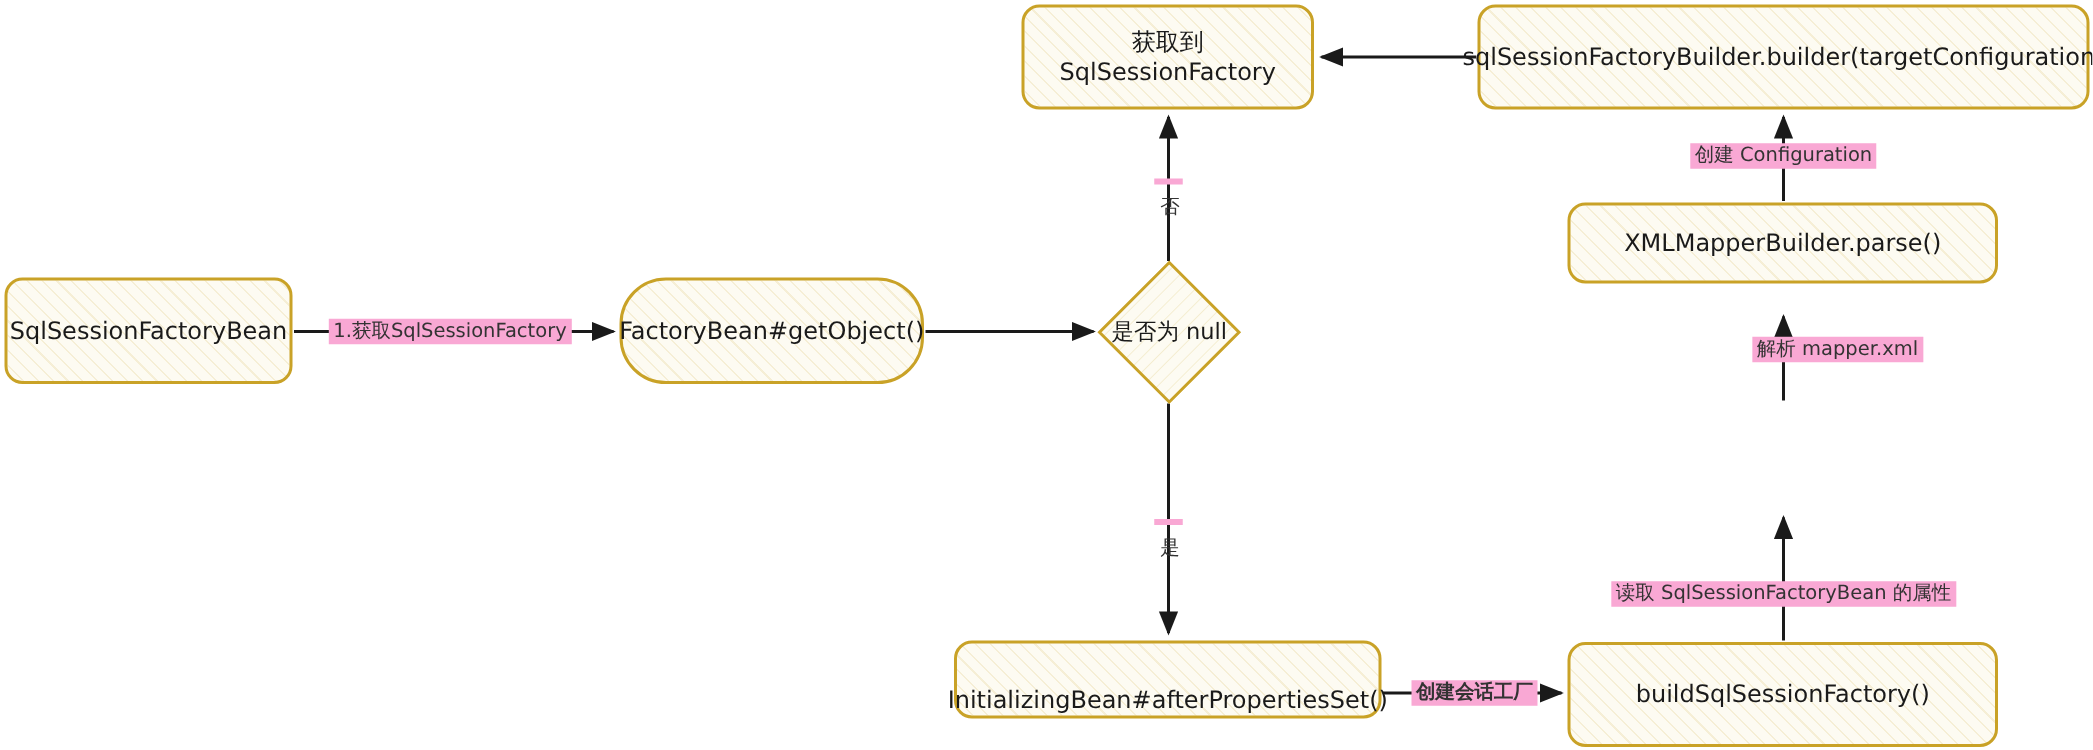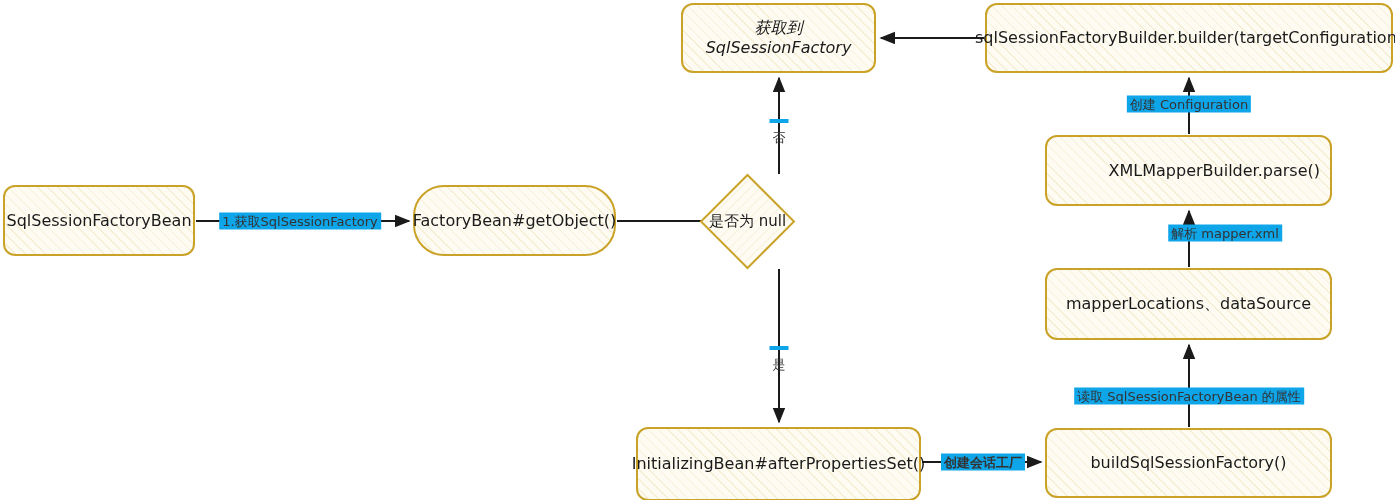--- a/index.html
+++ b/index.html
@@ -62,21 +62,21 @@
   .diamond-label {
     position: relative;
     z-index: 2;
     font-size: 15px;
     color: #1a1a1a;
     white-space: nowrap;
   }
   .edge-label {
     position: absolute;
     z-index: 4;
-    background: #0ea5e9;
+    background: #f9a8d4;
     color: #333333;
     font-size: 13px;
     line-height: 1;
     white-space: nowrap;
     padding: 2px 3px;
     transform: translate(-50%, -50%);
     text-align: center;
   }
   .edge-label.vertical {
     writing-mode: vertical-rl;
@@ -115,54 +115,51 @@
   </svg>
 
   <div class="node" style="left:3px; top:185px; width:192px; height:71px;">
     <span>SqlSessionFactoryBean</span>
   </div>
 
   <div class="node" style="left:413px; top:185px; width:203px; height:71px;border-radius:31px;">
     <span>FactoryBean#getObject()</span>
   </div>
 
-  <div class="node diamond" style="left:697px; top:171px; width:101px; height:101px;justify-content:center;">
+  <div class="node diamond" style="left:729px; top:171px; width:101px; height:101px;justify-content:center;">
     <svg class="diamond-shape" viewBox="0 0 101 101" xmlns="http://www.w3.org/2000/svg">
       <defs>
         <pattern id="hatch" patternUnits="userSpaceOnUse" width="7" height="7" patternTransform="rotate(45)">
           <rect width="7" height="7" fill="#fdfbf2"></rect>
           <line x1="0" y1="0" x2="0" y2="7" stroke="#c9a227" stroke-opacity="0.22" stroke-width="1"></line>
         </pattern>
       </defs>
       <polygon points="50.5,4 97,50.5 50.5,97 4,50.5" fill="url(#hatch)" stroke="#c9a227" stroke-width="2"></polygon>
     </svg>
     <span class="diamond-label">是否为 null</span>
   </div>
 
-  <div class="node" style="left:681px; top:3px; width:195px; height:70px;font-style:italic;">
+  <div class="node" style="left:681px; top:3px; width:195px; height:70px;">
     <span>获取到SqlSessionFactory</span>
   </div>
 
   <div class="node" style="left:985px; top:3px; width:408px; height:70px;">
     <span>sqlSessionFactoryBuilder.builder(targetConfiguration)</span>
   </div>
 
-  <div class="node" style="left:1045px; top:135px; width:287px; height:71px;justify-content:flex-end;">
+  <div class="node" style="left:1045px; top:135px; width:287px; height:54px;">
     <span>XMLMapperBuilder.parse()</span>
   </div>
 
-  <div class="node" style="left:1045px; top:268px; width:287px; height:72px;">
-    <span>mapperLocations、dataSource</span>
-  </div>
 
   <div class="node" style="left:1045px; top:428px; width:287px; height:70px;">
     <span>buildSqlSessionFactory()</span>
   </div>
 
-  <div class="node" style="left:636px; top:427px; width:285px; height:74px;">
+  <div class="node" style="left:636px; top:427px; width:285px; height:52px;align-items:flex-end;">
     <span>InitializingBean#afterPropertiesSet()</span>
   </div>
 
   <div class="edge-label" style="left:300px; top:221px;">1.获取SqlSessionFactory</div>
 
   <div class="edge-label vertical" style="left:779px; top:121px;">否</div>
 
   <div class="edge-label vertical" style="left:779px; top:348px;">是</div>
 
   <div class="edge-label" style="left:983px; top:462px;font-weight:bold;">创建会话工厂</div>

